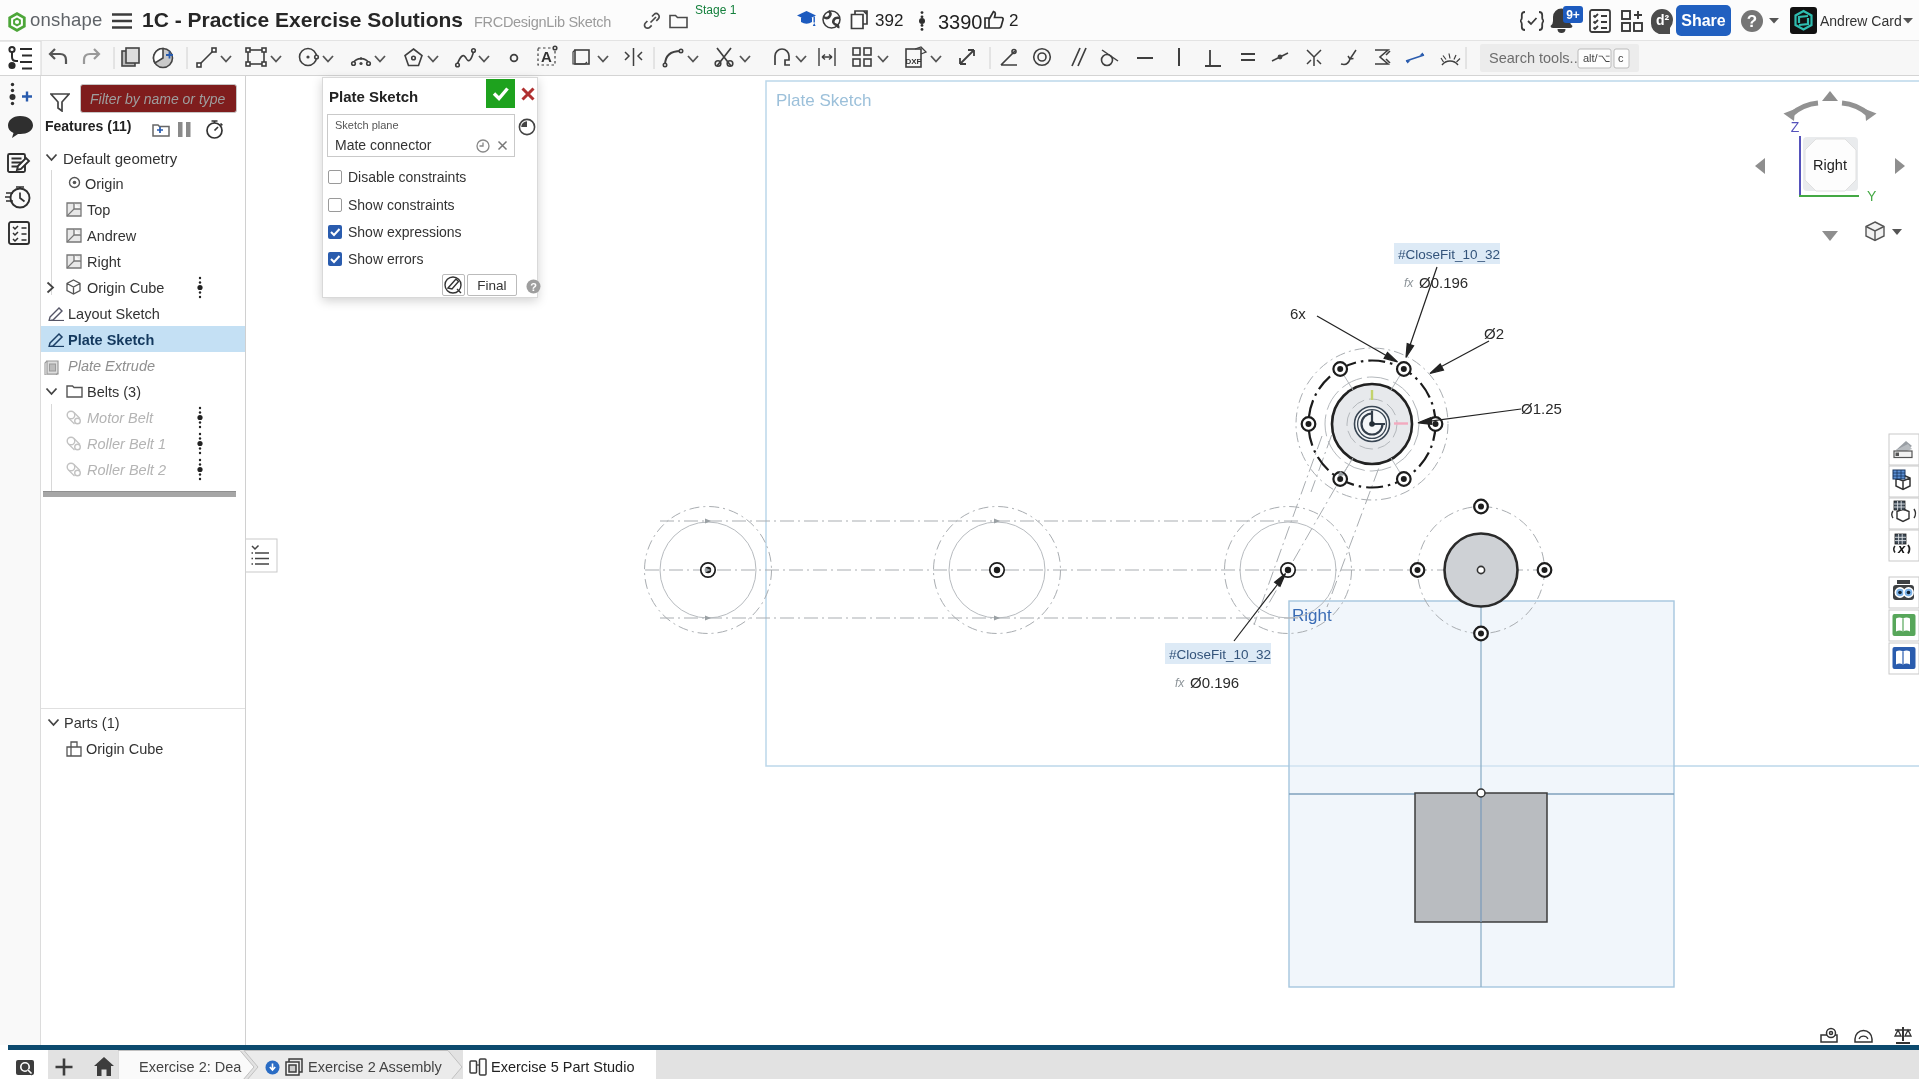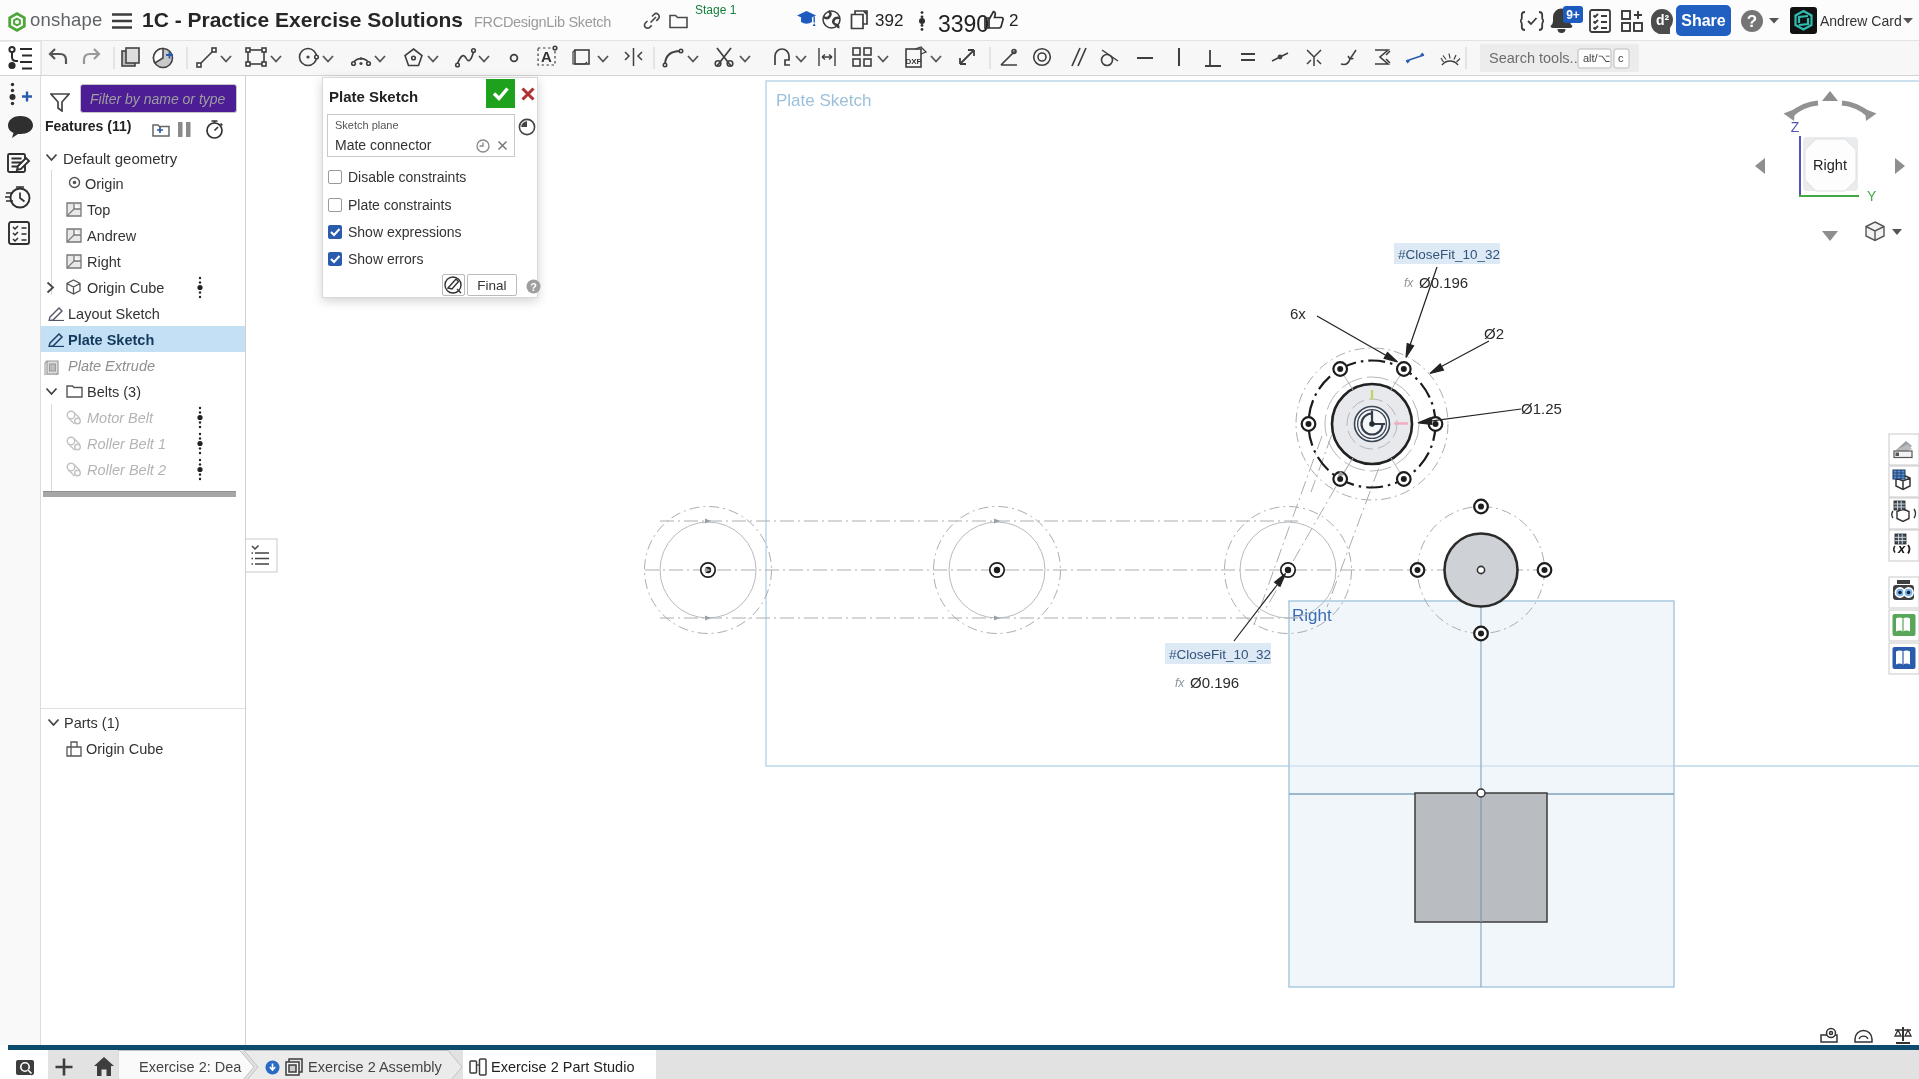--- a/index.html
+++ b/index.html
@@ -296,21 +296,21 @@
     <path d="M5 4.5 V1 h8.5 M13.5 1 H17 v13 h-3.5 M5 4.5 H1.5 v14 H13 v-14 H5 M13.5 1 l3.5 3.5"></path>
   </svg>
   <span class="abs" style="left:875px;top:11px;font-size:17px;color:#222">392</span>
   <svg class="abs" style="left:917px;top:11px" width="10" height="20" viewBox="0 0 10 20" fill="#2e2e2e">
     <circle cx="5" cy="1.6" r="1.4"></circle>
       <circle cx="5" cy="5.8" r="1.4"></circle>
       <circle cx="5" cy="10" r="3"></circle>
       <circle cx="5" cy="14.4" r="1.4"></circle>
       <circle cx="5" cy="18.4" r="1.4"></circle>
   </svg>
-  <span class="abs" style="left:938px;top:11px;font-size:23px;color:#222">3390</span>
+  <span class="abs" style="left:938px;top:11px;font-size:20px;color:#222">3390</span>
   <svg class="abs" style="left:984px;top:10px" width="20" height="19" viewBox="0 0 20 19" fill="none" stroke="#2e2e2e" stroke-width="1.7">
     <path d="M1 8 h4 v10 h-4 z M5 9.5 l4.5 -8 q2 0.5 1.8 2.5 l-0.8 3.5 h7 q2 0.3 1.5 2.2 l-1.8 6.5 q-0.4 1.6 -2 1.8 h-10.5"></path>
   </svg>
   <span class="abs" style="left:1009px;top:11px;font-size:17px;color:#222">2</span>
 
   <svg class="abs" style="left:1520px;top:11px" width="24" height="20" viewBox="0 0 24 20" fill="none" stroke="#3a3a3a" stroke-width="1.8">
     <path d="M5 1 q-3.2 0 -3.2 3 v3 q0 2 -1.8 3 q1.8 1 1.8 3 v3 q0 3 3.2 3 M19 1 q3.2 0 3.2 3 v3 q0 2 1.8 3 q-1.8 1 -1.8 3 v3 q0 3 -3.2 3"></path>
     <path d="M8 10 l3 3 l5.5 -6"></path>
   </svg>
   <svg class="abs" style="left:1549px;top:6px" width="34" height="28" viewBox="0 0 34 28">
@@ -552,21 +552,21 @@
     <rect x="0" y="0" width="20" height="22" rx="2"></rect>
     <path d="M4 5 l2 2 l3 -3 M4 11 l2 2 l3 -3 M4 17 l2 2 l3 -3 M12.5 6 h5 M12.5 12 h5 M12.5 18 h5" stroke-width="1.5"></path>
   </g>
 </svg>
 </div>
 
 <div id="panel">
   <svg class="abs" style="left:9px;top:17px" width="20" height="19" viewBox="0 0 20 19" fill="none" stroke="#444" stroke-width="1.7">
     <path d="M1 1 h18 l-7 8 v9 l-4 -3 v-6 z"></path>
   </svg>
-  <div class="abs" style="left:39px;top:8px;width:157px;height:29px;border:1px solid #c6c6c6;border-radius:3px;background:#4c1d95">
+  <div class="abs" style="left:39px;top:8px;width:157px;height:29px;border:1px solid #c6c6c6;border-radius:3px;background:#7f1d1d">
     <span style="position:absolute;left:9px;top:6px;font-style:italic;color:#9e9e9e;font-size:14px">Filter by name or type</span>
   </div>
   <span class="abs" style="left:4px;top:42px;font-size:14px;font-weight:bold;color:#222">Features (11)</span>
   <svg class="abs" style="left:111px;top:46px" width="18" height="15" viewBox="0 0 18 15" fill="none" stroke="#666" stroke-width="1.5">
     <path d="M1 3 h5 l1.5 1.5 H17 V14 H1 z"></path>
       <path d="M5 8 h6 M8 5 v6" stroke="#2a5cae" stroke-width="1.7"></path>
   </svg>
   <g></g>
   <svg class="abs" style="left:137px;top:46px" width="13" height="15" viewBox="0 0 13 15">
       <rect x="0" y="0" width="4.5" height="15" fill="#8a8a8a"></rect>
@@ -718,21 +718,21 @@
         <path d="M1.5 1.5 L9.5 9.5 M9.5 1.5 L1.5 9.5" stroke="#777" stroke-width="1.5"></path>
       </svg>
   </div>
   <svg class="abs" style="left:195px;top:40px" width="18" height="18" viewBox="0 0 18 18" fill="none" stroke="#444" stroke-width="1.6">
       <circle cx="9" cy="9" r="7.6"></circle>
       <path d="M9 9 L9 3.2 A5.8 5.8 0 0 0 3.2 9 Z" fill="#444" stroke="none"></path>
     </svg>
   <div class="abs" style="left:5px;top:92px;width:14px;height:14px;border:1.5px solid #9a9a9a;border-radius:2px"></div>
   <span class="abs" style="left:25px;top:91px;font-size:14px;color:#333">Disable constraints</span>
   <div class="abs" style="left:5px;top:120px;width:14px;height:14px;border:1.5px solid #9a9a9a;border-radius:2px"></div>
-  <span class="abs" style="left:25px;top:119px;font-size:14px;color:#333">Plate constraints</span>
+  <span class="abs" style="left:25px;top:119px;font-size:14px;color:#333">Show constraints</span>
   <div class="abs" style="left:5px;top:147px;width:14px;height:14px;background:#2a5cae;border-radius:2px">
     <svg width="14" height="14" viewBox="0 0 14 14">
         <path d="M3 7 l3 3 l5.5 -6" fill="none" stroke="#fff" stroke-width="2"></path>
       </svg>
   </div>
   <span class="abs" style="left:25px;top:146px;font-size:14px;color:#333">Show expressions</span>
   <div class="abs" style="left:5px;top:174px;width:14px;height:14px;background:#2a5cae;border-radius:2px">
     <svg width="14" height="14" viewBox="0 0 14 14">
         <path d="M3 7 l3 3 l5.5 -6" fill="none" stroke="#fff" stroke-width="2"></path>
       </svg>
@@ -779,14 +779,14 @@
       <rect x="1" y="4" width="13" height="13" fill="#f5f5f5"></rect>
       <rect x="4" y="7" width="7" height="7" fill="#ccc"></rect>
   </svg>
   <span class="abs" style="left:300px;top:9px;font-size:14.5px;color:#444">Exercise 2 Assembly</span>
   <div class="abs" style="left:455px;top:0px;width:193px;height:34px;background:#fff;border-bottom:3px solid #2a5cae"></div>
   <svg class="abs" style="left:461px;top:8px" width="18" height="18" viewBox="0 0 18 18" fill="none" stroke="#3d3d3d" stroke-width="1.5">
     <rect x="1" y="3" width="6.5" height="12" rx="1"></rect>
       <rect x="10.5" y="1" width="6.5" height="16" rx="1"></rect>
       <path d="M7.5 7 h3" stroke-width="1.2"></path>
   </svg>
-  <span class="abs" style="left:483px;top:9px;font-size:14.5px;color:#222">Exercise 2 Part Studio</span>
+  <span class="abs" style="left:483px;top:9px;font-size:14.5px;color:#222">Exercise 5 Part Studio</span>
 </div>
 
 </body></html>

